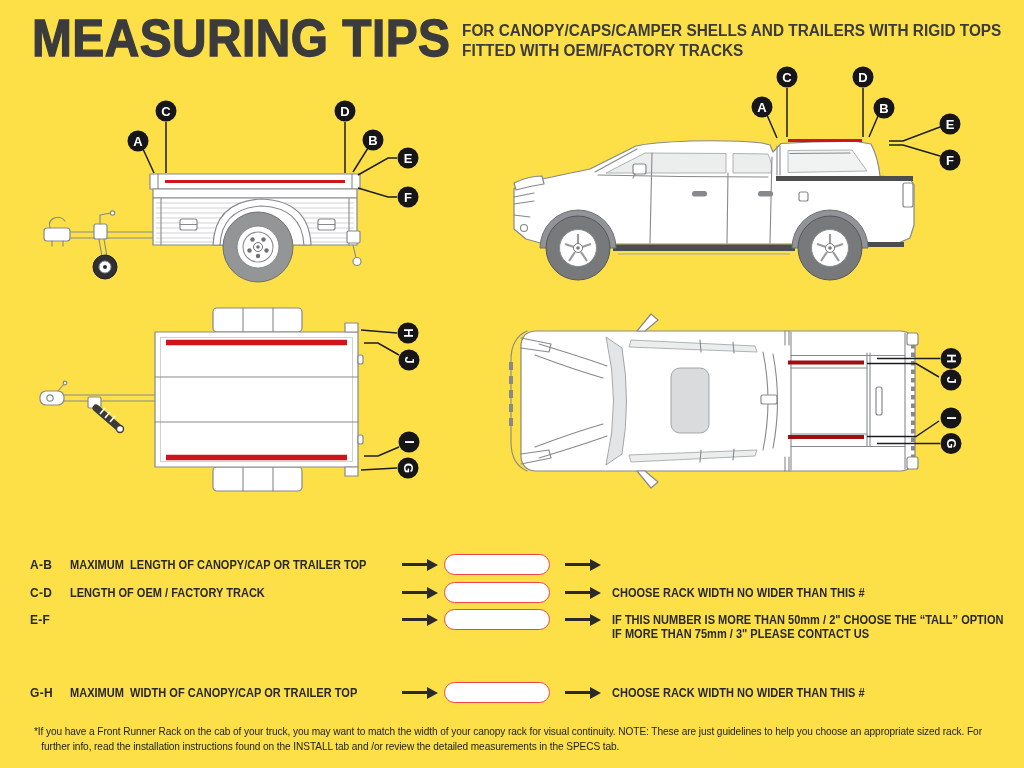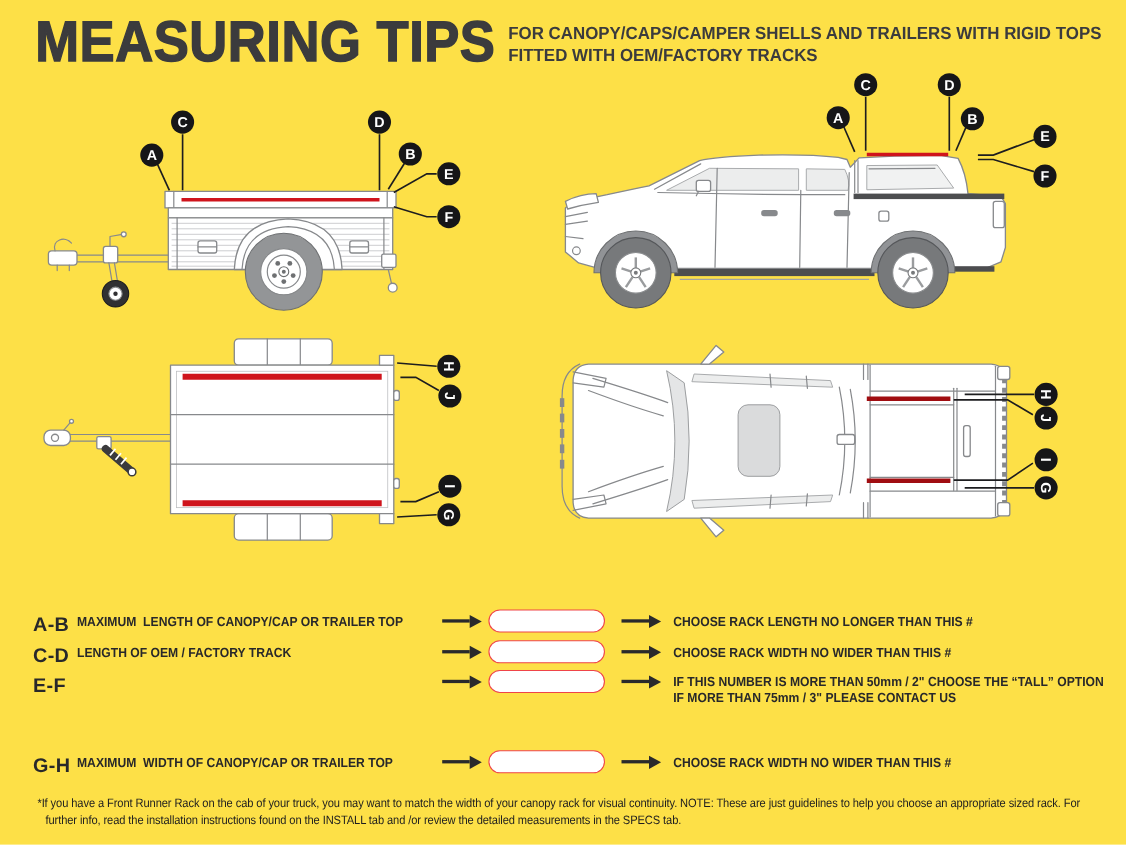--- a/index.html
+++ b/index.html
@@ -40,21 +40,21 @@
   .legend { position:absolute; top:524px; left:0; width:1024px; height:18px; }
   .legend .req {
     position:absolute; left:30px; font-size:12.5px; font-weight:bold;
     transform:scaleX(.92); transform-origin:0 0; white-space:pre;
   }
   .legend .rednote {
     position:absolute; left:192px; font-size:12.5px; font-weight:bold;
     color:var(--accent-red,#ed1c24); transform:scaleX(.92); transform-origin:0 0; white-space:pre;
   }
   .mrow { position:absolute; left:0; width:1024px; height:24px; }
-  .mid  { position:absolute; left:30px; top:4px; font-size:18px; font-weight:bold; letter-spacing:.3px; white-space:pre; }
+  .mid  { position:absolute; left:30px; top:4px; font-size:12px; font-weight:bold; letter-spacing:.3px; white-space:pre; }
   .mdesc { position:absolute; left:70px; top:5px;text-align:center; }
   .mres  { position:absolute; left:612px; top:5px; }
   .mdesc div, .mres div {
     font-size:12px; font-weight:bold; line-height:13.5px; white-space:pre;
     transform:scaleX(.92); transform-origin:0 0;
   }
   .arrow { position:absolute; top:9px; width:25px; height:3.2px; background:#2a2a2c; }
   .arrow::after {
     content:""; position:absolute; left:25px; top:-4.4px; width:0; height:0;
     border-left:11px solid #2a2a2c; border-top:6px solid transparent; border-bottom:6px solid transparent;
@@ -417,24 +417,20 @@
 
   <div class="mrow" style="top:554px">
     <span class="mid">A-B</span>
     <span class="mdesc">
       <div>MAXIMUM  LENGTH OF CANOPY/CAP OR TRAILER TOP</div>
       <div></div>
     </span>
     <span class="arrow a1"></span>
     <span class="pill"></span>
     <span class="arrow a2"></span>
-    <span class="mres">
-      <div>CHOOSE RACK LENGTH NO LONGER THAN THIS #</div>
-      <div></div>
-    </span>
   </div>
 
   <div class="mrow" style="top:582px">
     <span class="mid">C-D</span>
     <span class="mdesc">
       <div>LENGTH OF OEM / FACTORY TRACK</div>
       <div></div>
     </span>
     <span class="arrow a1"></span>
     <span class="pill"></span>

